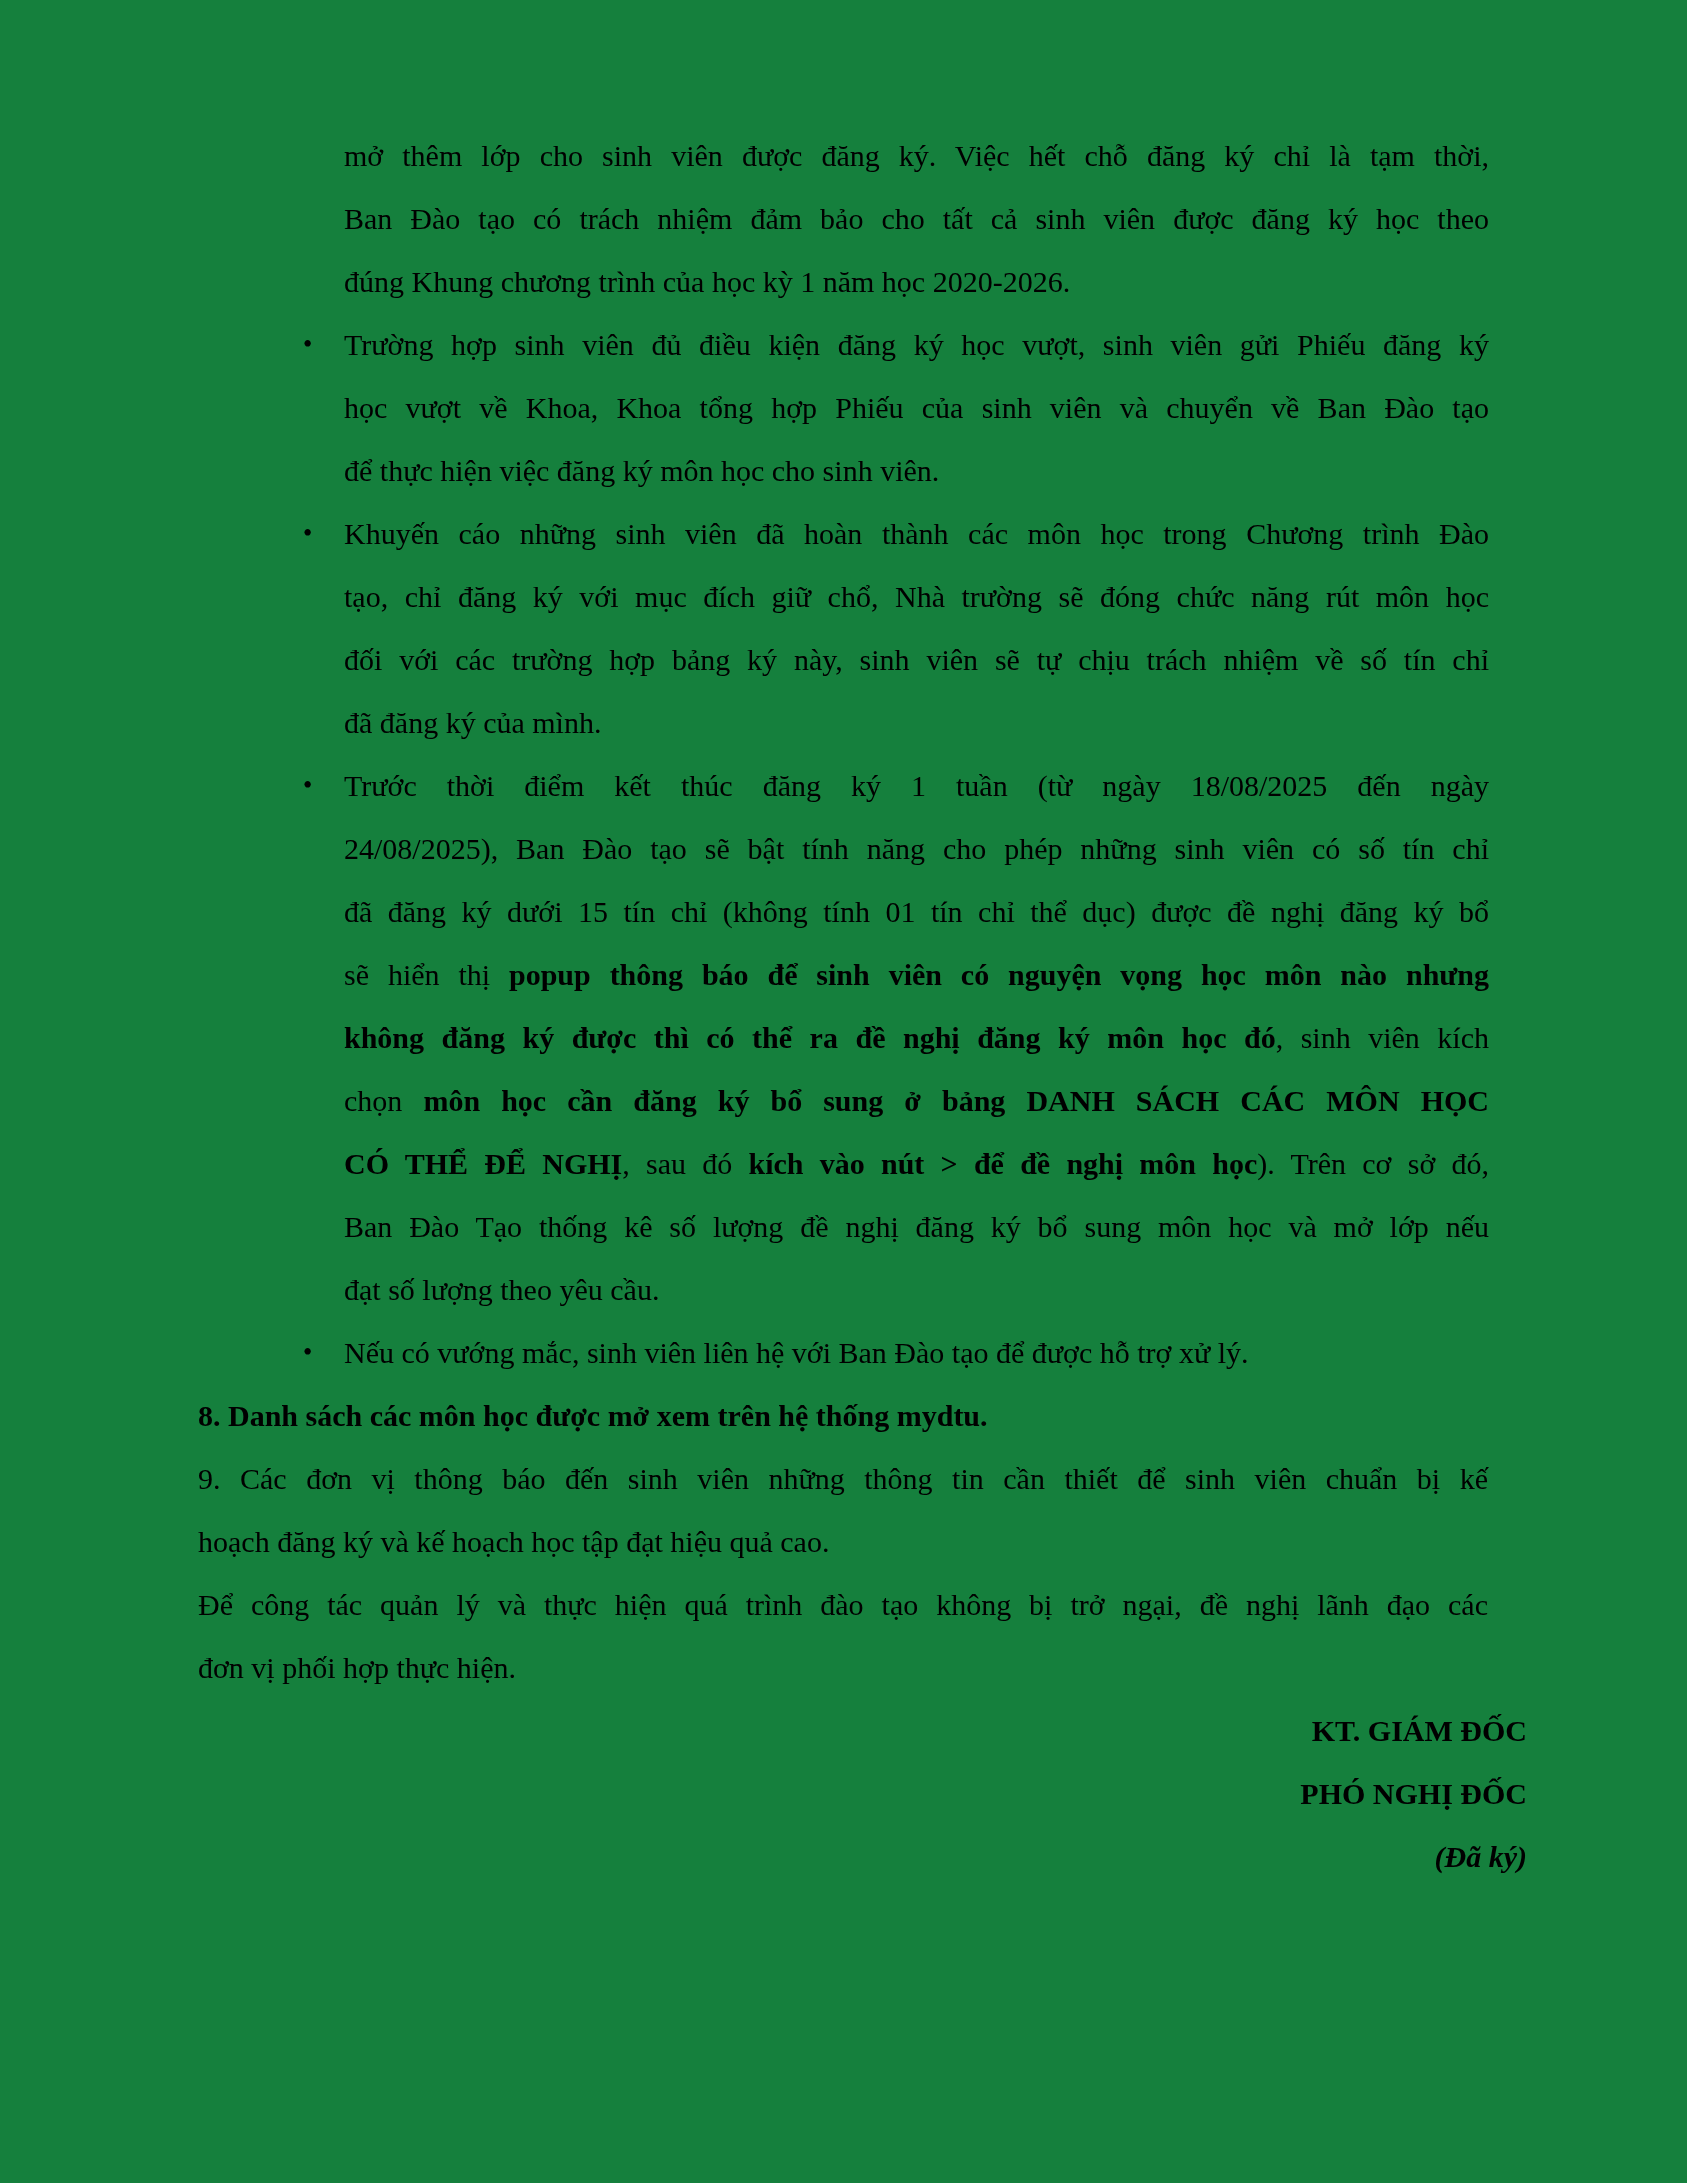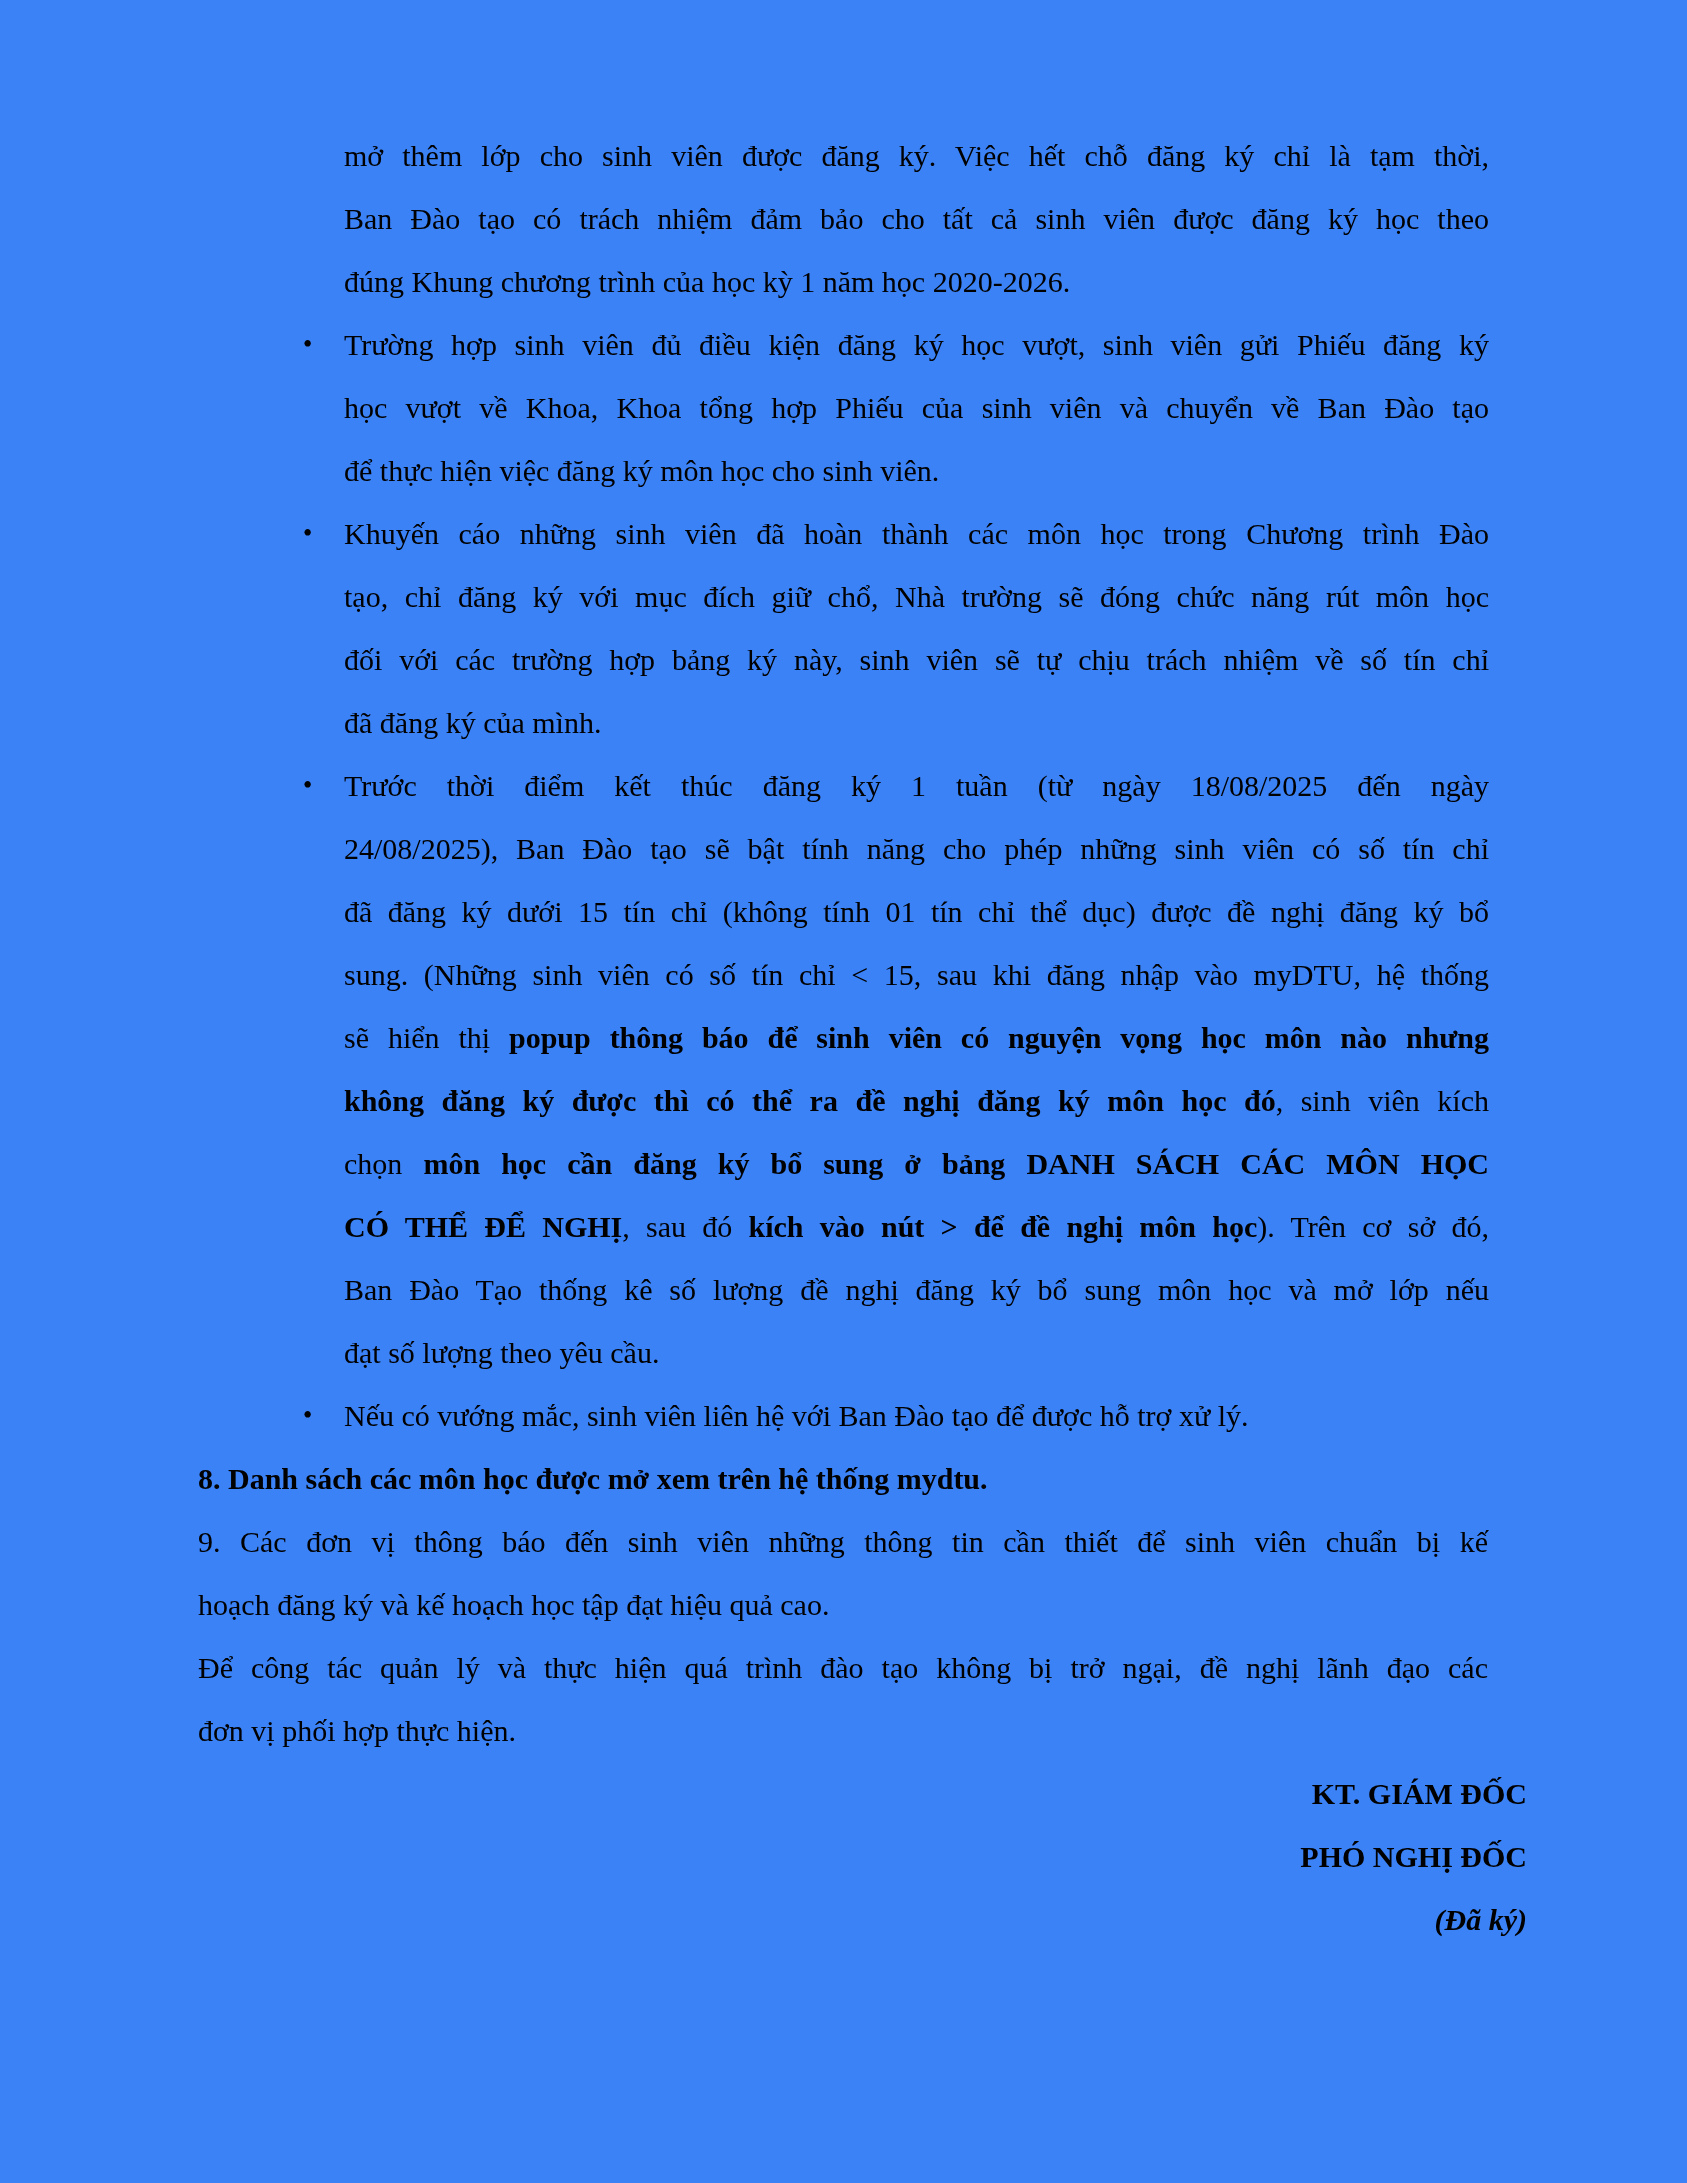--- a/index.html
+++ b/index.html
@@ -5,21 +5,21 @@
 <style>
   html, body {
     margin: 0;
     padding: 0;
     background: #ffffff;
   }
   .page {
     position: relative;
     width: 1687px;
     height: 2183px;
-    background: #3b82f6;
+    background: #15803d;
     color: #000000;
     font-family: "Liberation Serif", "DejaVu Serif", serif;
     font-size: 30px;
     overflow: hidden;
   }
   .content {
     position: absolute;
     left: 198px;
     top: 124px;
     width: 1290px;
@@ -88,21 +88,20 @@
           <div class="line"><span>Khuyến cáo những sinh viên đã hoàn thành các môn học trong Chương trình Đào</span></div>
           <div class="line"><span>tạo, chỉ đăng ký với mục đích giữ chổ, Nhà trường sẽ đóng chức năng rút môn học</span></div>
           <div class="line"><span>đối với các trường hợp bảng ký này, sinh viên sẽ tự chịu trách nhiệm về số tín chỉ</span></div>
           <div class="line last"><span>đã đăng ký của mình.</span></div>
         </div>
         <div class="block indent">
           <span class="bullet-marker">•</span>
           <div class="line"><span>Trước thời điểm kết thúc đăng ký 1 tuần (từ ngày 18/08/2025 đến ngày</span></div>
           <div class="line"><span>24/08/2025), Ban Đào tạo sẽ bật tính năng cho phép những sinh viên có số tín chỉ</span></div>
           <div class="line"><span>đã đăng ký dưới 15 tín chỉ (không tính 01 tín chỉ thể dục) được đề nghị đăng ký bổ</span></div>
-          <div class="line"><span>sung. (Những sinh viên có số tín chỉ &lt; 15, sau khi đăng nhập vào myDTU, hệ thống</span></div>
           <div class="line"><span>sẽ hiển thị </span><span class="bold">popup thông báo để sinh viên có nguyện vọng học môn nào nhưng</span></div>
           <div class="line"><span class="bold">không đăng ký được thì có thể ra đề nghị đăng ký môn học đó</span><span>, sinh viên kích</span></div>
           <div class="line"><span>chọn </span><span class="bold">môn học cần đăng ký bổ sung ở bảng DANH SÁCH CÁC MÔN HỌC</span></div>
           <div class="line"><span class="bold">CÓ THỂ ĐỂ NGHỊ</span><span>, sau đó </span><span class="bold">kích vào nút &gt; để đề nghị môn học</span><span>). Trên cơ sở đó,</span></div>
           <div class="line"><span>Ban Đào Tạo thống kê số lượng đề nghị đăng ký bổ sung môn học và mở lớp nếu</span></div>
           <div class="line last"><span>đạt số lượng theo yêu cầu.</span></div>
         </div>
         <div class="block indent">
           <span class="bullet-marker">•</span>
           <div class="line last"><span>Nếu có vướng mắc, sinh viên liên hệ với Ban Đào tạo để được hỗ trợ xử lý.</span></div>

